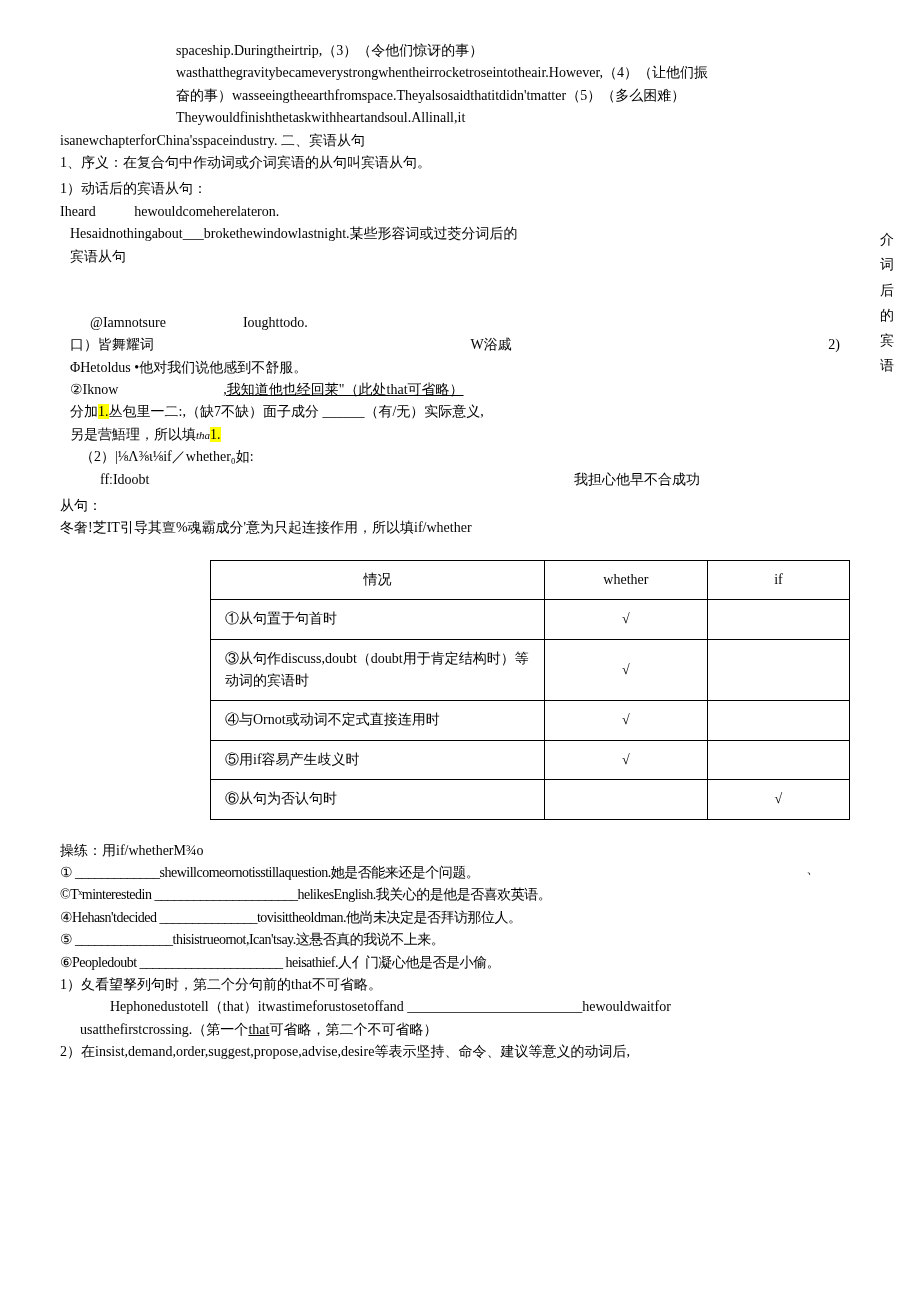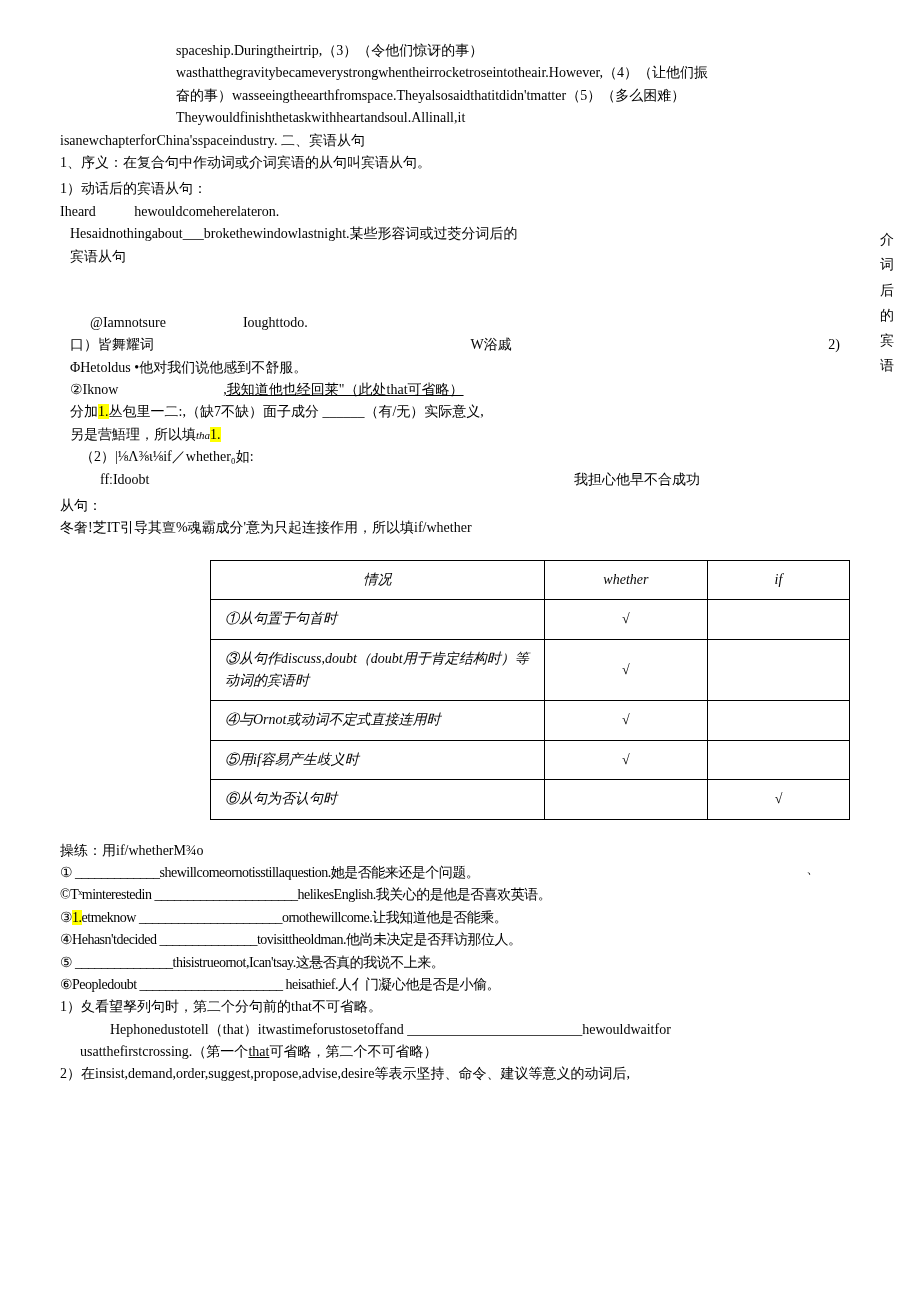--- a/index.html
+++ b/index.html
@@ -13,21 +13,20 @@
     width: 800px;
   }
   .indent1 { padding-left: 116px; }
   .para { margin: 0; }
   .hl { background: #ffff00; }
   .underline { text-decoration: underline; }
   table.grid {
     border-collapse: collapse;
     margin: 20px auto 20px 150px;
     width: 640px;
-    font-style: italic;
   }
   table.grid th, table.grid td {
     border: 1px solid #000;
     padding: 8px 14px;
     text-align: left;
     font-weight: normal;
   }
   table.grid th { text-align: center; }
   table.grid td.check { text-align: center; }
   .right-col {
@@ -144,23 +143,20 @@
     <td class="check">√</td>
   </tr>
 </tbody>
   </table>
 
 <div style="position:relative;">
 <span style="position:absolute; right:40px; top:18px;">、</span>
 <p class="para block">操练：用if/whetherM¾o</p>
 <p class="para narrow">① _____________shewillcomeornotisstillaquestion.她是否能来还是个问题。</p>
 <p class="para narrow">©Tˣminterestedin ______________________helikesEnglish.我关心的是他是否喜欢英语。</p>
-<p class="para narrow">
-  <span>③</span><span class="hl">1.</span><span>etmeknow ______________________ornothewillcome.让我知道他是否能乘。</span>
-</p>
 <p class="para narrow">④Hehasn'tdecided _______________tovisittheoldman.他尚未决定是否拜访那位人。</p>
 <p class="para narrow">⑤ _______________thisistrueornot,Ican'tsay.这悬否真的我说不上来。</p>
 <p class="para narrow">⑥Peopledoubt ______________________ heisathief.人亻门凝心他是否是小偷。</p>
 </div>
 
 <p class="para">1）夊看望孥列句时，第二个分句前的that不可省略。</p>
 <p class="para" style="padding-left:50px;">Hephonedustotell（that）itwastimeforustosetoffand _________________________hewouldwaitfor</p>
 <p class="para" style="padding-left:20px;">
   <span>usatthefirstcrossing.（第一个</span><span class="underline">that</span><span>可省略，第二个不可省略）</span>
 </p>

